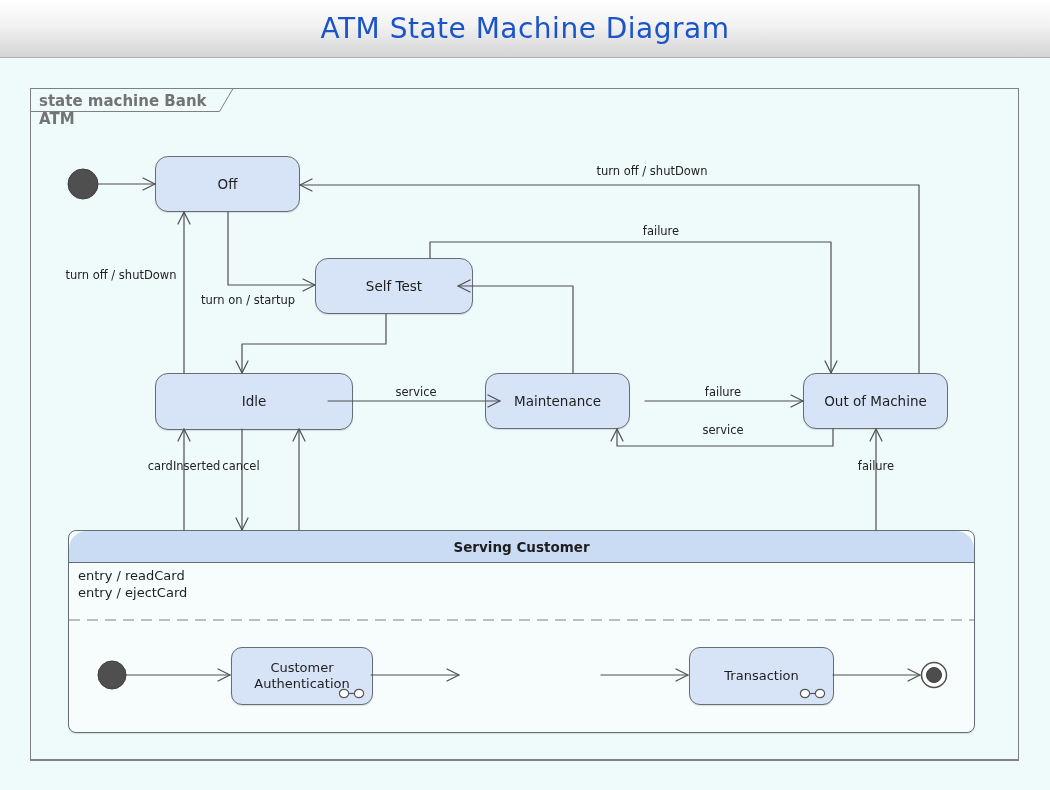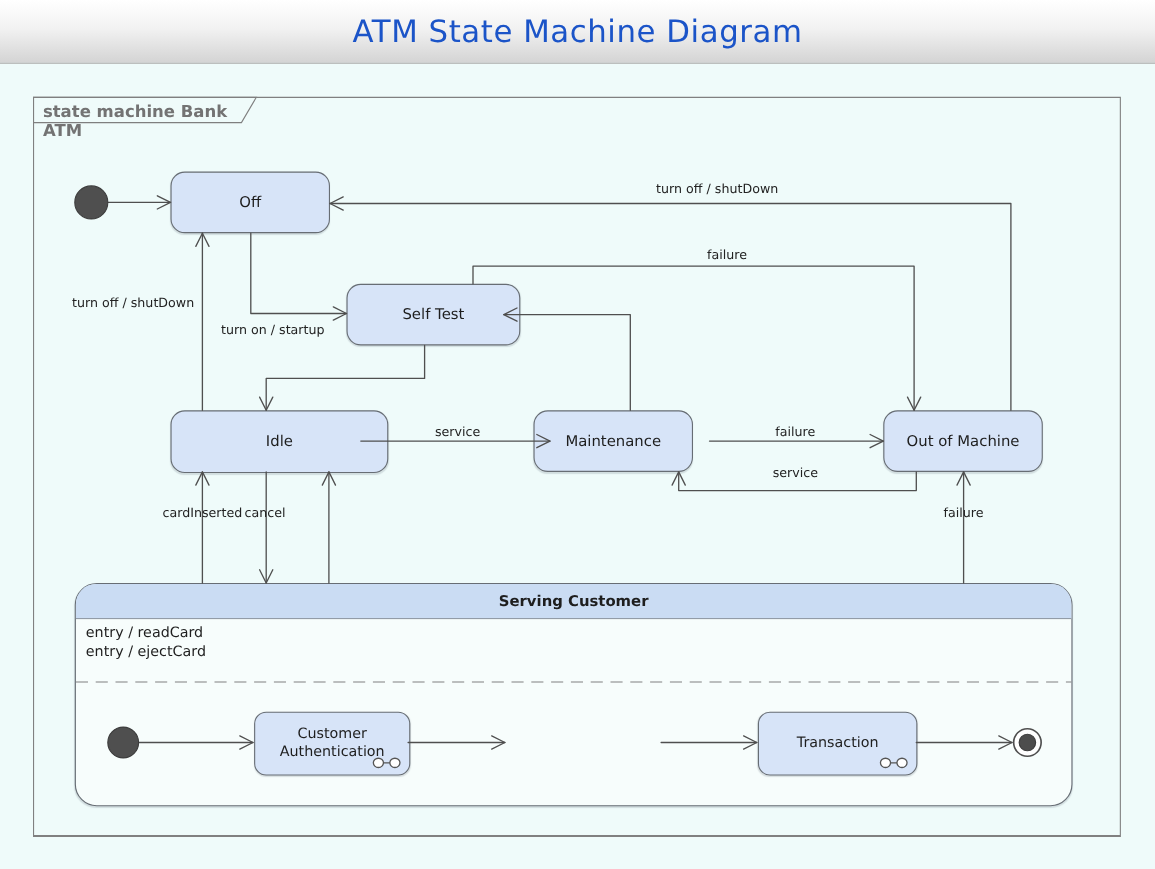--- a/index.html
+++ b/index.html
@@ -39,21 +39,21 @@
     z-index:2;
   }
   .st-off{left:155px;top:156px;width:145px;height:56px;}
   .st-selftest{left:315px;top:258px;width:158px;height:56px;}
   .st-idle{left:155px;top:373px;width:198px;height:57px;}
   .st-maintenance{left:472px;top:373px;width:145px;height:56px;margin-left:13px;}
   .st-oos{left:803px;top:373px;width:145px;height:56px;}
   
   .composite{
     position:absolute;left:68px;top:530px;width:907px;height:203px;box-sizing:border-box;
-    border:1.4px solid #676d74;border-radius:20px;background:#f7fdfc;
+    border:1.4px solid #676d74;border-radius:8px;background:#f7fdfc;
     box-shadow:0 1px 1px rgba(120,130,145,.25);z-index:2;
   }
   .composite-header{
     height:32px;box-sizing:border-box;background:#cadcf3;
     border-bottom:1.2px solid #676d74;border-radius:18px 18px 0 0;
     display:flex;align-items:center;justify-content:center;
     font-size:13.5px;font-weight:bold;color:#1e1e1e;
   }
   .composite-actions{
     position:absolute;left:9px;top:37px;font-size:13px;color:#1e1e1e;line-height:16.5px;

